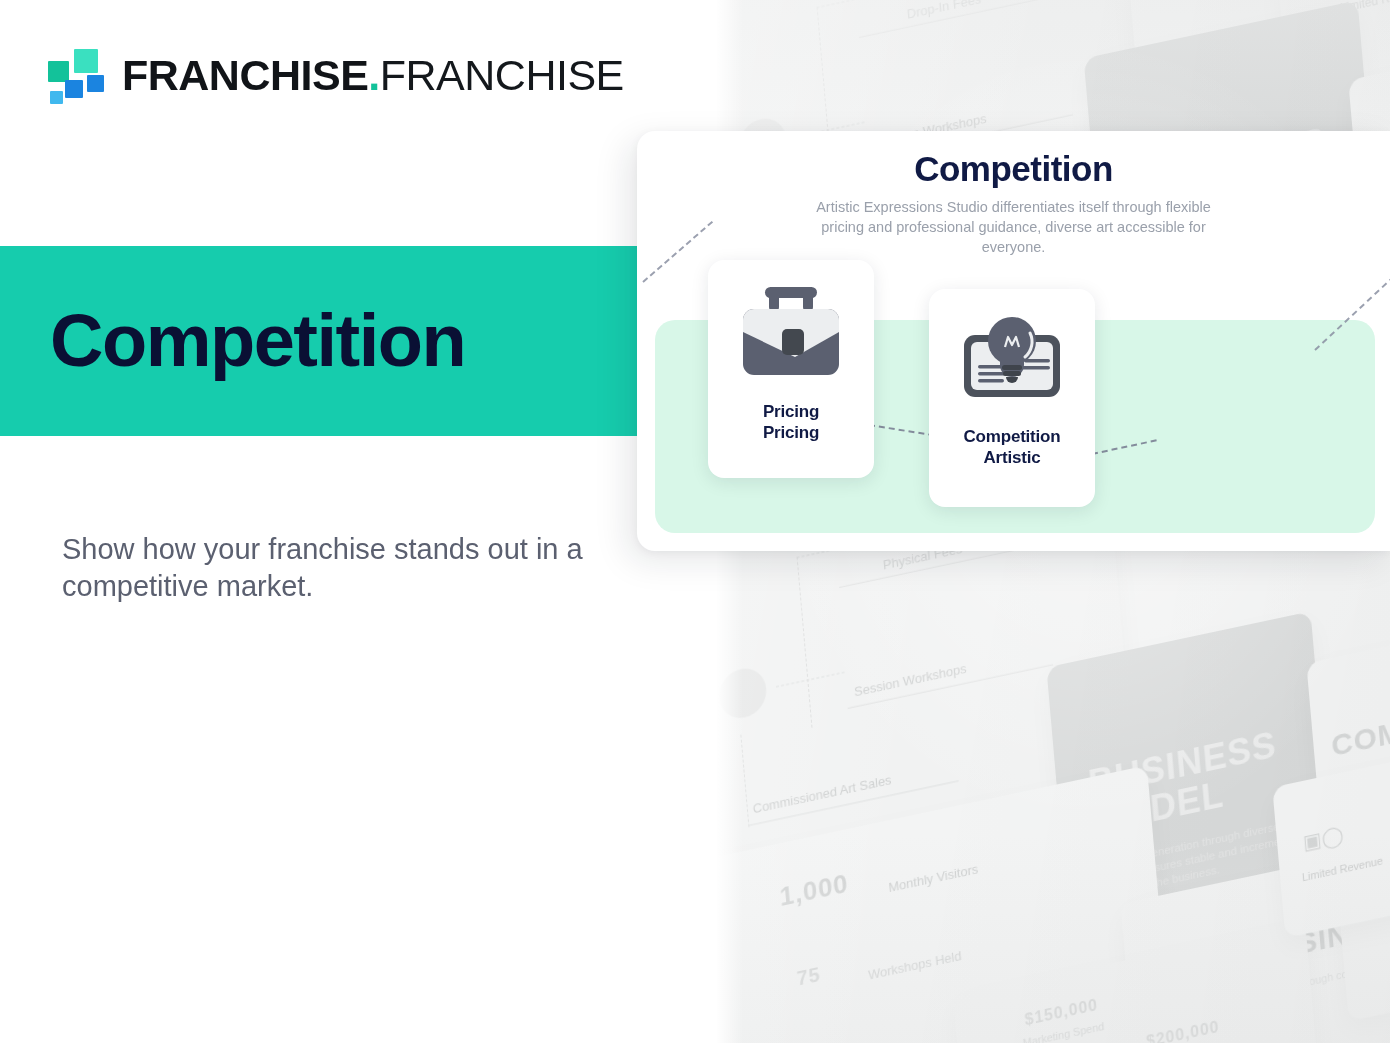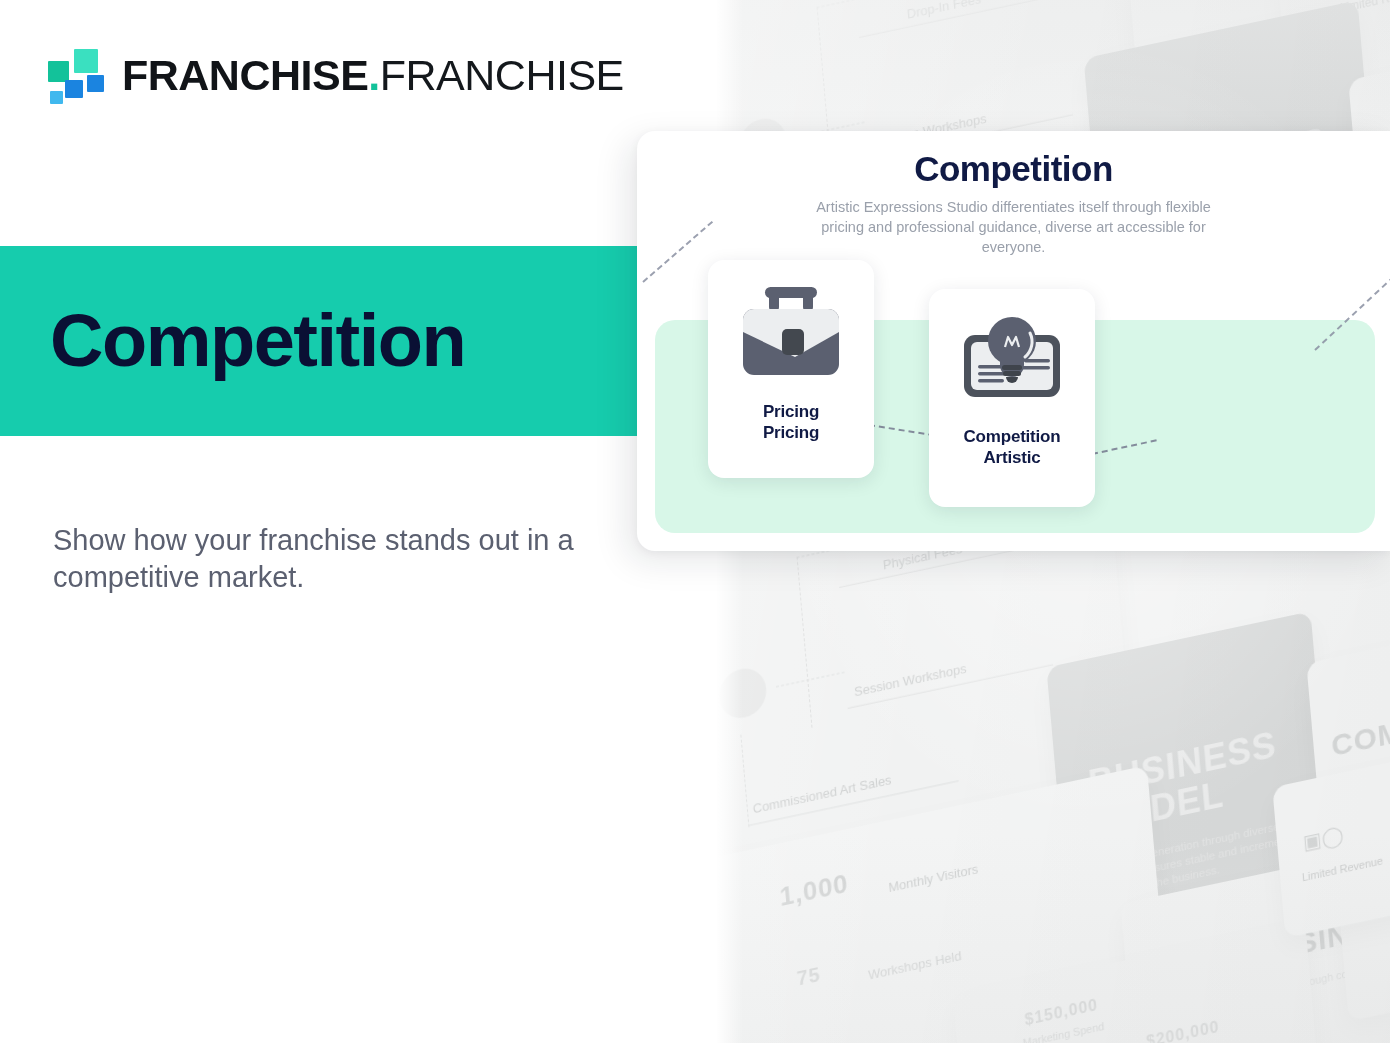--- a/index.html
+++ b/index.html
@@ -184,21 +184,21 @@
   }
 
   
   .body-copy {
     position: absolute;
     left: 50px;
     top: 519px;
     width: 565px;
   }
   .body-copy p {
-    margin: 3px;
+    margin: 12px;
     font-size: 29px;
     line-height: 1.28;
     color: #5b6070;
     font-weight: normal;
   }
   .body-copy p + p { margin-top: 38px; }
 
   
   .slide-card {
     position: absolute;

